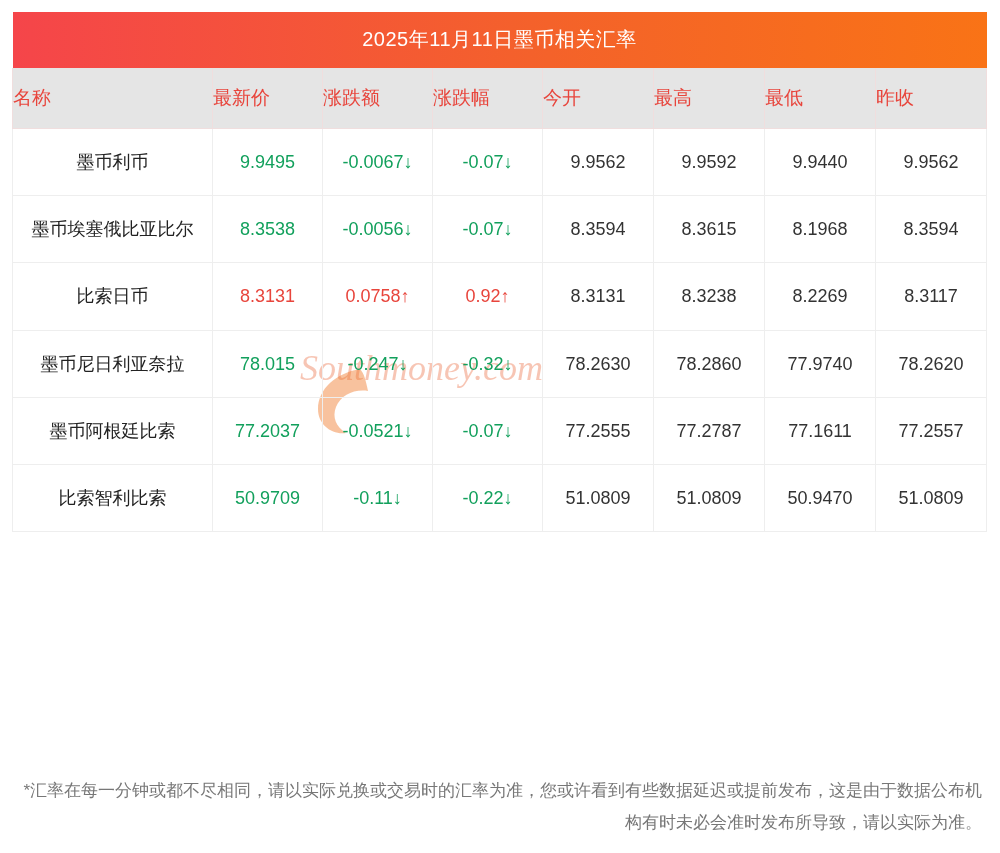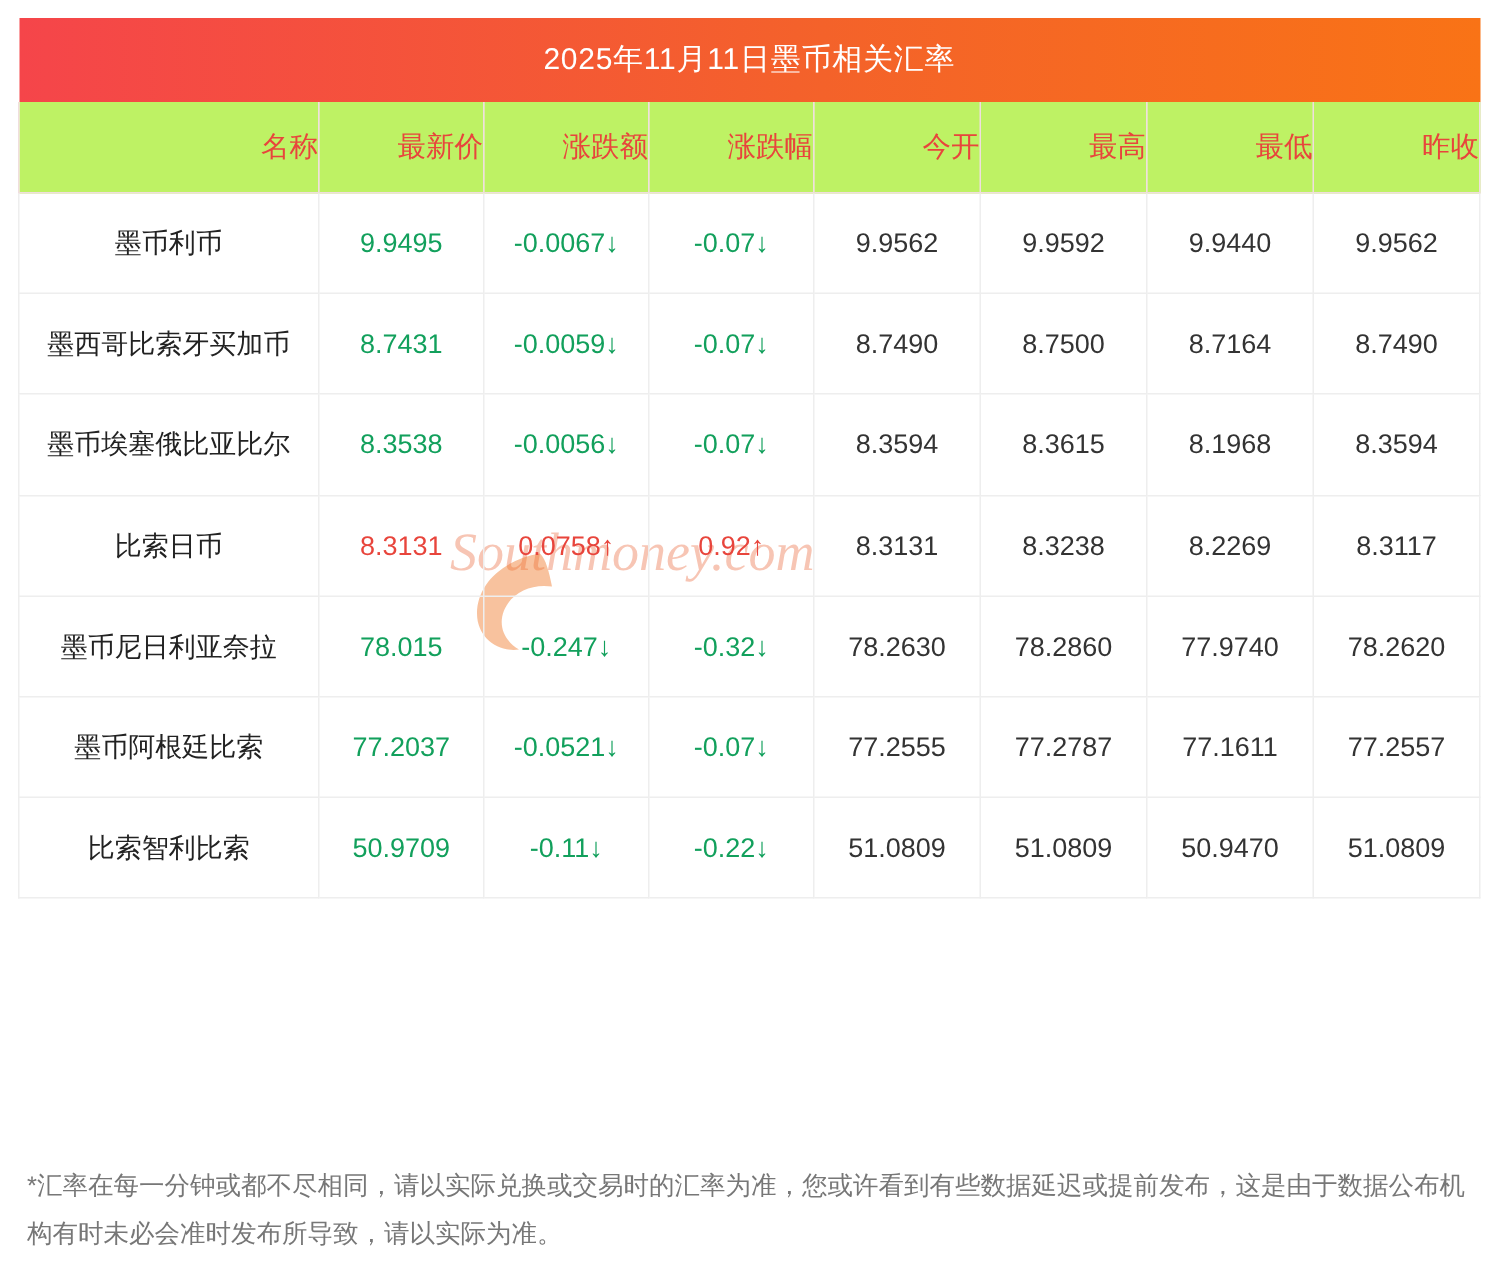--- a/index.html
+++ b/index.html
@@ -31,28 +31,28 @@
   .title-row td {
     background: linear-gradient(90deg, #f5454a 0%, #f4622a 55%, #f97316 100%);
     color: #ffffff;
     text-align: center;
     font-size: 20px;
     padding: 14px 0 15px 0;
     border: none;
     letter-spacing: 0.5px;
   }
   thead.head-row th {
-    background: #bef264;
+    background: #e5e5e5;
     color: #e8453c;
     font-weight: normal;
     font-size: 19px;
     padding: 17px 0;
     border: 1px solid #f0dede;
     border-top: none;
-    text-align: right;
+    text-align: left;
   }
   tbody td {
     border: 1px solid #eeeeee;
     text-align: center;
     font-size: 18px;
     padding: 16px 4px;
     background: transparent;
     color: #333333;
     line-height: 1.9;
   }
@@ -94,21 +94,21 @@
     top: 8px;
     width: 66px;
     height: 76px;
     z-index: 1;
   }
   .footnote {
     position: absolute;
     left: 0;
     right: 0;
     top: 775px;
-    text-align: left;
+    text-align: right;
     font-size: 17px;
     color: #777777;
     line-height: 1.9;
     padding: 0 18px;
     box-sizing: border-box;
   }
 </style>
 </head>
 <body>
 
@@ -154,30 +154,20 @@
         <td class="name">墨币利币</td>
         <td class="down">9.9495</td>
         <td class="down">-0.0067↓</td>
         <td class="down">-0.07↓</td>
         <td>9.9562</td>
         <td>9.9592</td>
         <td>9.9440</td>
         <td>9.9562</td>
       </tr>
       <tr>
-        <td class="name">墨西哥比索牙买加币</td>
-        <td class="down">8.7431</td>
-        <td class="down">-0.0059↓</td>
-        <td class="down">-0.07↓</td>
-        <td>8.7490</td>
-        <td>8.7500</td>
-        <td>8.7164</td>
-        <td>8.7490</td>
-      </tr>
-      <tr>
         <td class="name">墨币埃塞俄比亚比尔</td>
         <td class="down">8.3538</td>
         <td class="down">-0.0056↓</td>
         <td class="down">-0.07↓</td>
         <td>8.3594</td>
         <td>8.3615</td>
         <td>8.1968</td>
         <td>8.3594</td>
       </tr>
       <tr>

